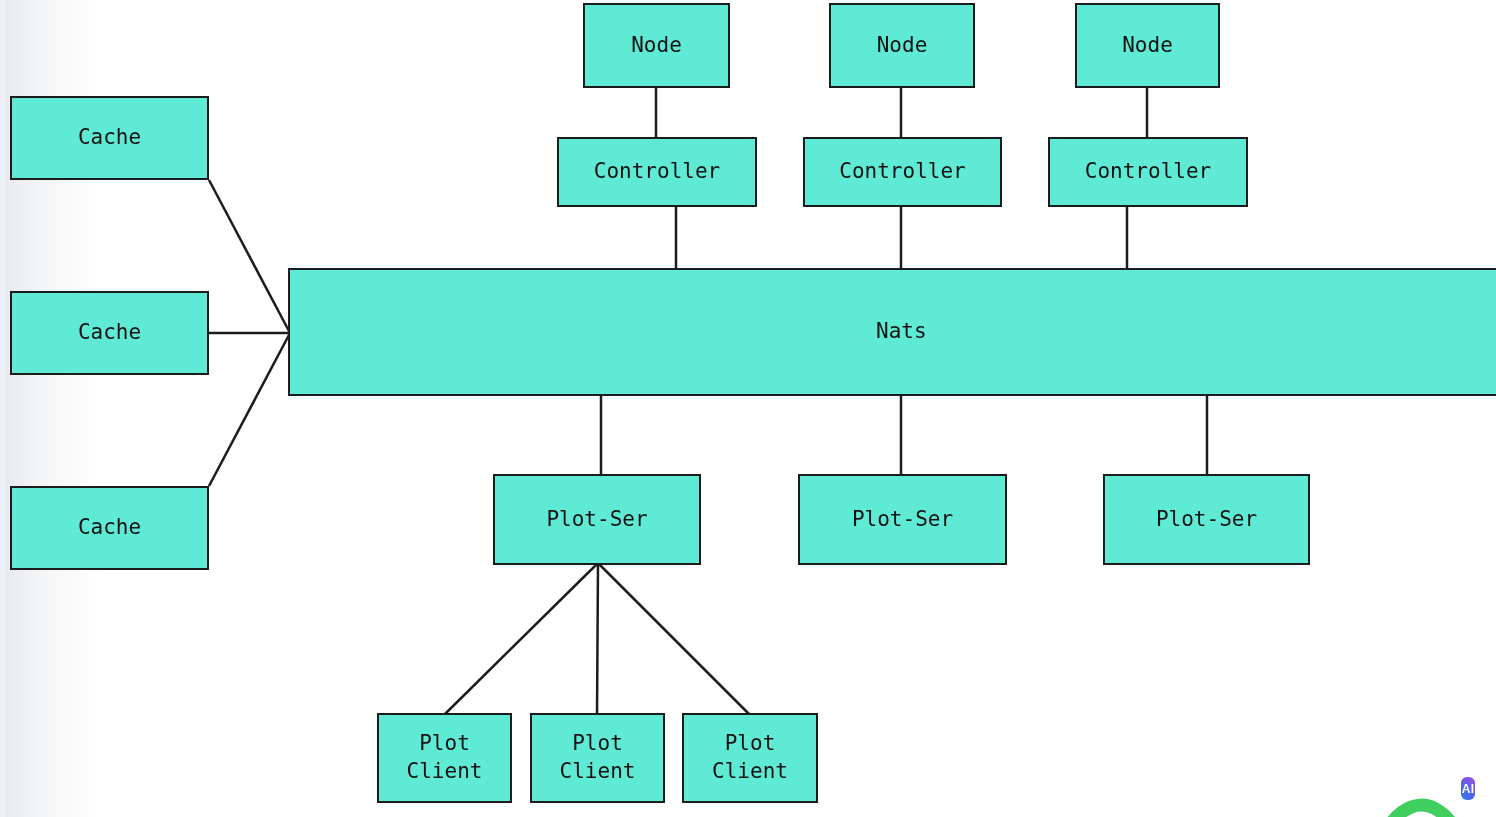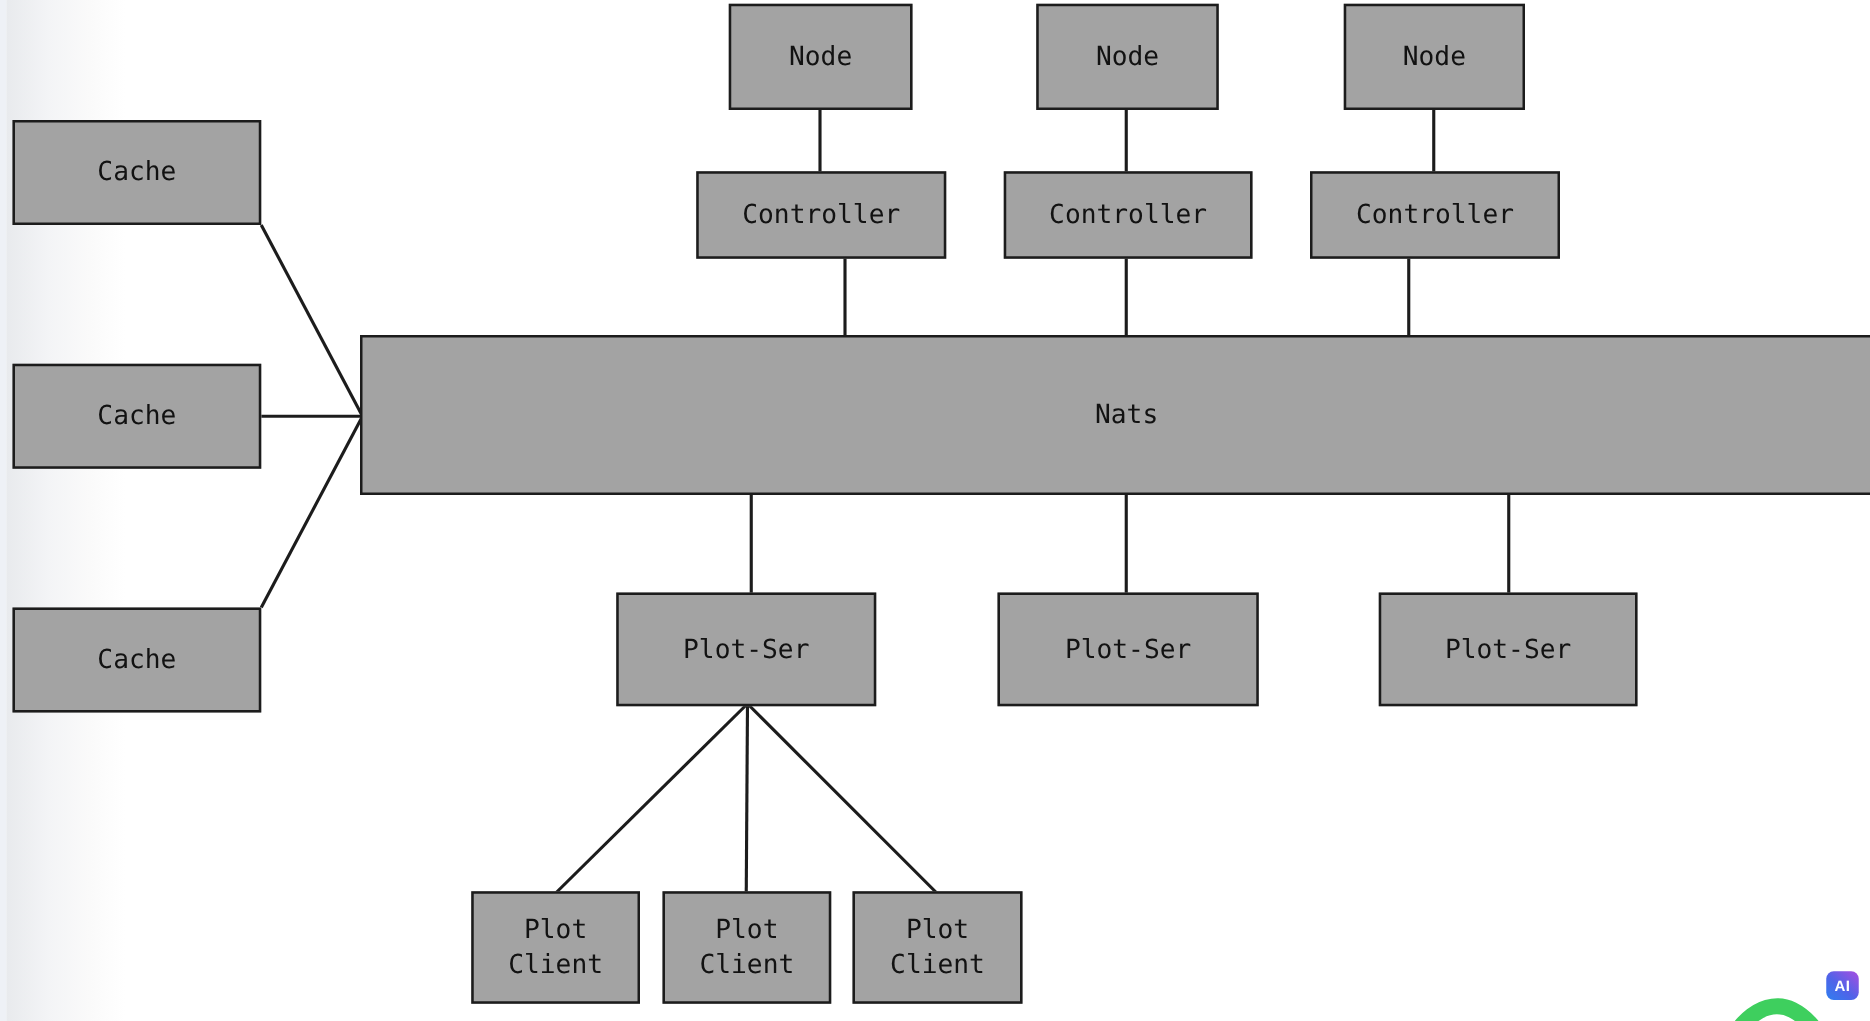--- a/index.html
+++ b/index.html
@@ -36,21 +36,21 @@
   #edges {
     position: absolute;
     left: 0; top: 0;
     width: 1496px; height: 817px;
     z-index: 2;
   }
   .node-box {
     position: absolute;
     box-sizing: border-box;
     border: 2.5px solid #1c1c1c;
-    background: #a3a3a3;
+    background: #5eead4;
     display: flex;
     align-items: center;
     justify-content: center;
     text-align: center;
     color: #121212;
     font-family: "DejaVu Sans Mono", monospace;
     font-size: 21px;
     line-height: 1.32;
     letter-spacing: 0px;
     z-index: 4;
@@ -66,21 +66,21 @@
     left: 1376px;
     top: 786px;
     width: 96px;
     height: 70px;
     z-index: 6;
   }
   #ai-badge {
     position: absolute;
     left: 1461px;
     top: 777px;
-    width: 26px;
+    width: 14px;
     height: 23px;
     border-radius: 6px;
     background: linear-gradient(40deg, #2f7ff0 0%, #4f63e8 45%, #a84ee0 100%);
     color: #ffffff;
     font-family: "Liberation Sans", sans-serif;
     font-size: 12px;
     font-weight: 700;
     display: flex;
     align-items: center;
     justify-content: center;

